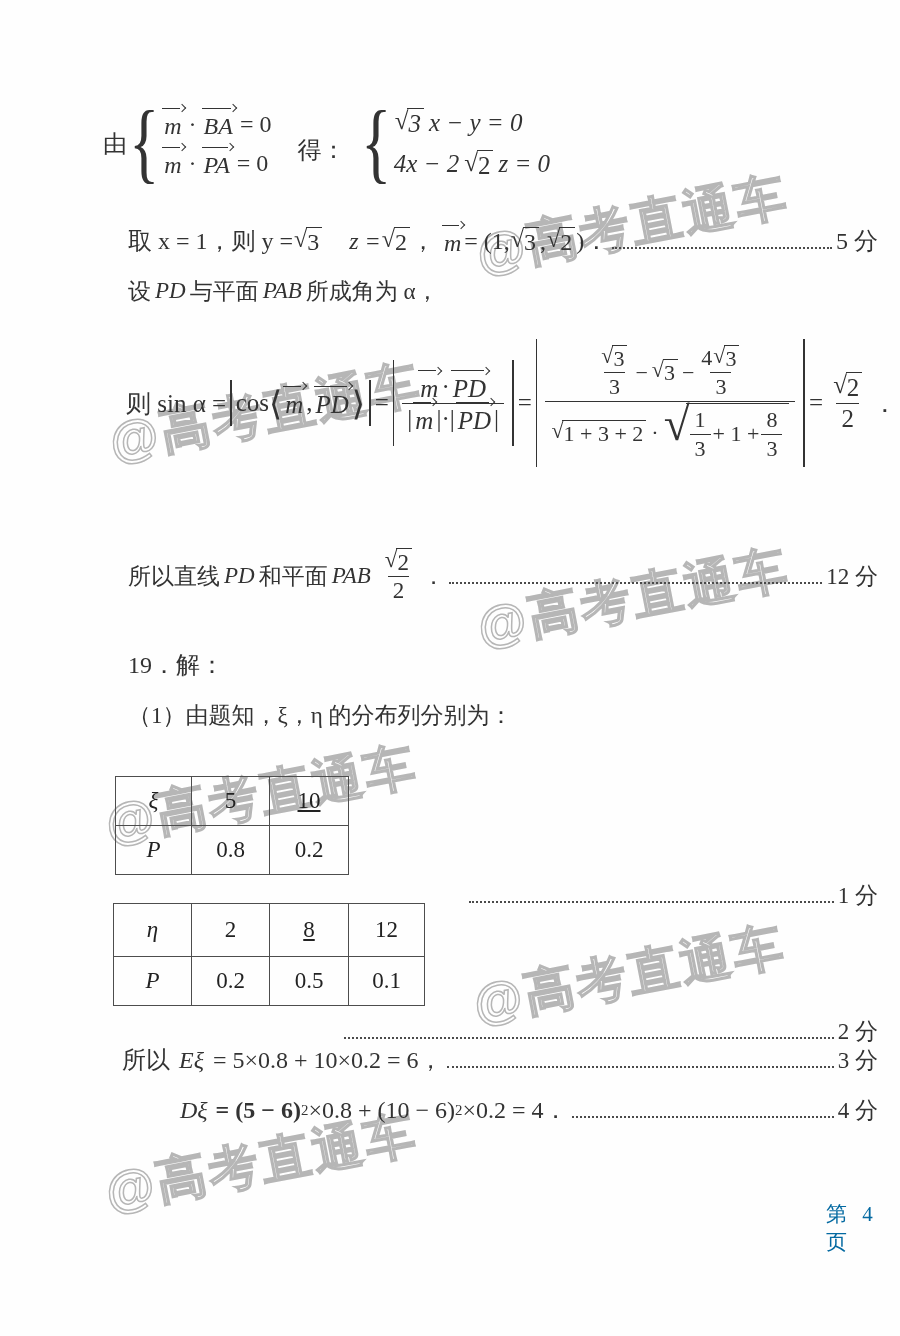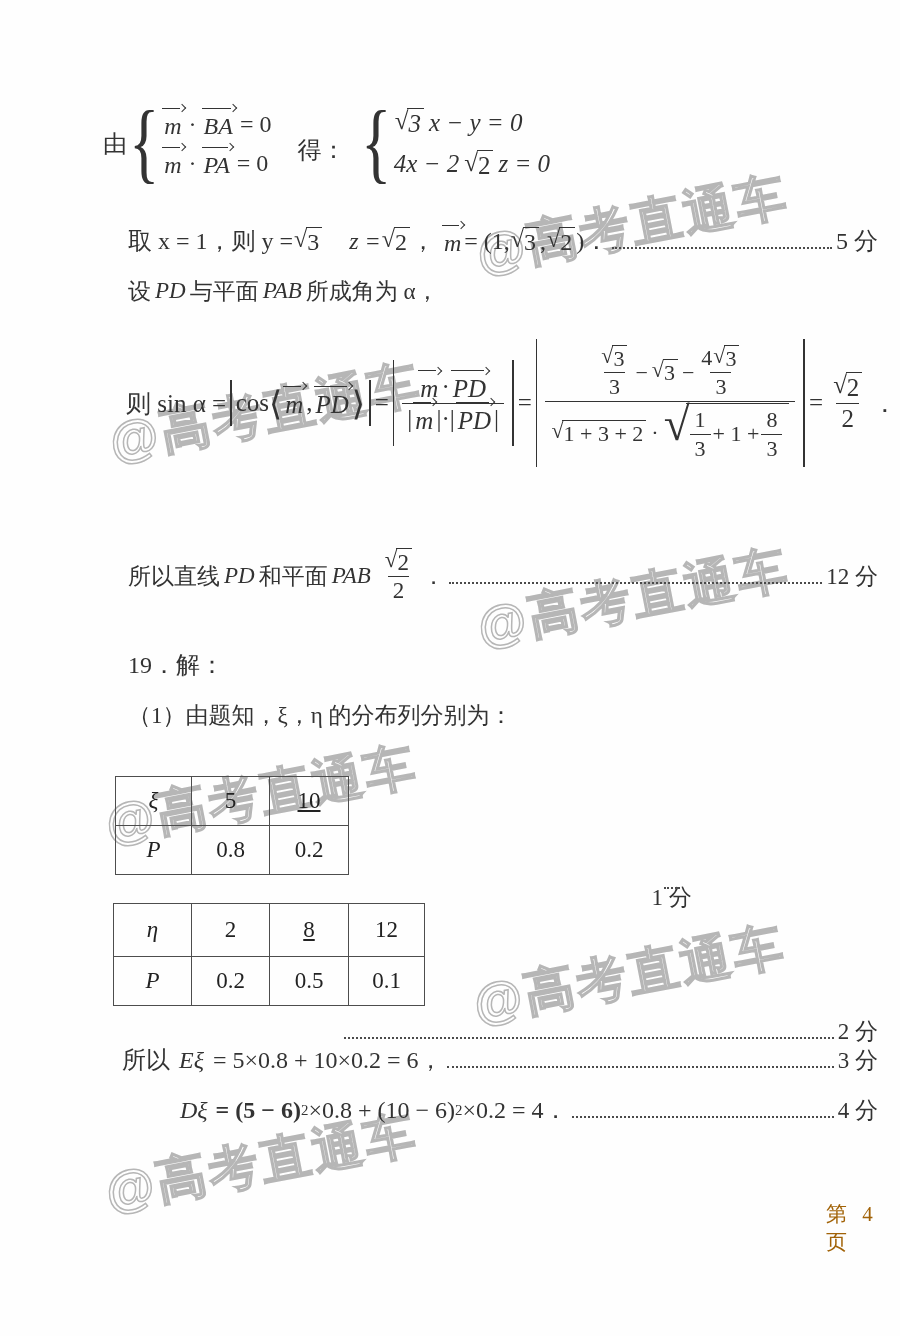--- a/index.html
+++ b/index.html
@@ -43,21 +43,21 @@
   .tbl td.h49 { height:48px; } .tbl td.h53 { height:52px; }
   .w75 { width:75px; } .w77 { width:77px; } .w78 { width:78px;text-decoration:underline; }
   
   .watermark {
     position:absolute; font-family:"Liberation Sans", sans-serif; font-size:50px; font-weight:bold;
     letter-spacing:3px; white-space:nowrap; color:rgba(255,255,255,0.12);
     -webkit-text-stroke:1.5px #b6b6b6; transform:rotate(-11deg); transform-origin:left center;
     pointer-events:none;
   }
   .fs23 { font-size:23px; } .fs24 { font-size:24px; } .fs25 { font-size:25px; }
-  .footer { position:absolute; font-size:21px; letter-spacing:5px; color:#a16207; }
+  .footer { position:absolute; font-size:21px; letter-spacing:5px; color:#0369a1; }
   .gap26 { display:inline-block; width:26px; }
   .nested { font-size:22px; }
 </style>
 </head>
 <body>
 
 <div class="page">
 
   <div class="watermark" style="left:477px; top:222px;">@高考直通车</div>
   <div class="watermark" style="left:110px; top:410px;">@高考直通车</div>
@@ -270,21 +270,21 @@
       <td class="w78 h49">10</td>
     </tr>
     <tr>
       <td class="h49 it">P</td>
       <td class="h49">0.8</td>
       <td class="h49">0.2</td>
     </tr>
   </tbody>
     </table>
 
-  <div class="row fs23" style="left:465px; top:880px; right:22px; height:30px;flex-direction:column;">
+  <div class="row fs23" style="left:465px; top:880px; right:22px; height:30px;">
     <span class="leader"></span>
     <span class="score">1 分</span>
   </div>
 
   <table class="tbl" style="left:113px; top:903px;">
     <tbody>
         <tr>
       <td class="w77 h53 it">η</td>
       <td class="w77 h53">2</td>
       <td class="w78 h53">8</td>

